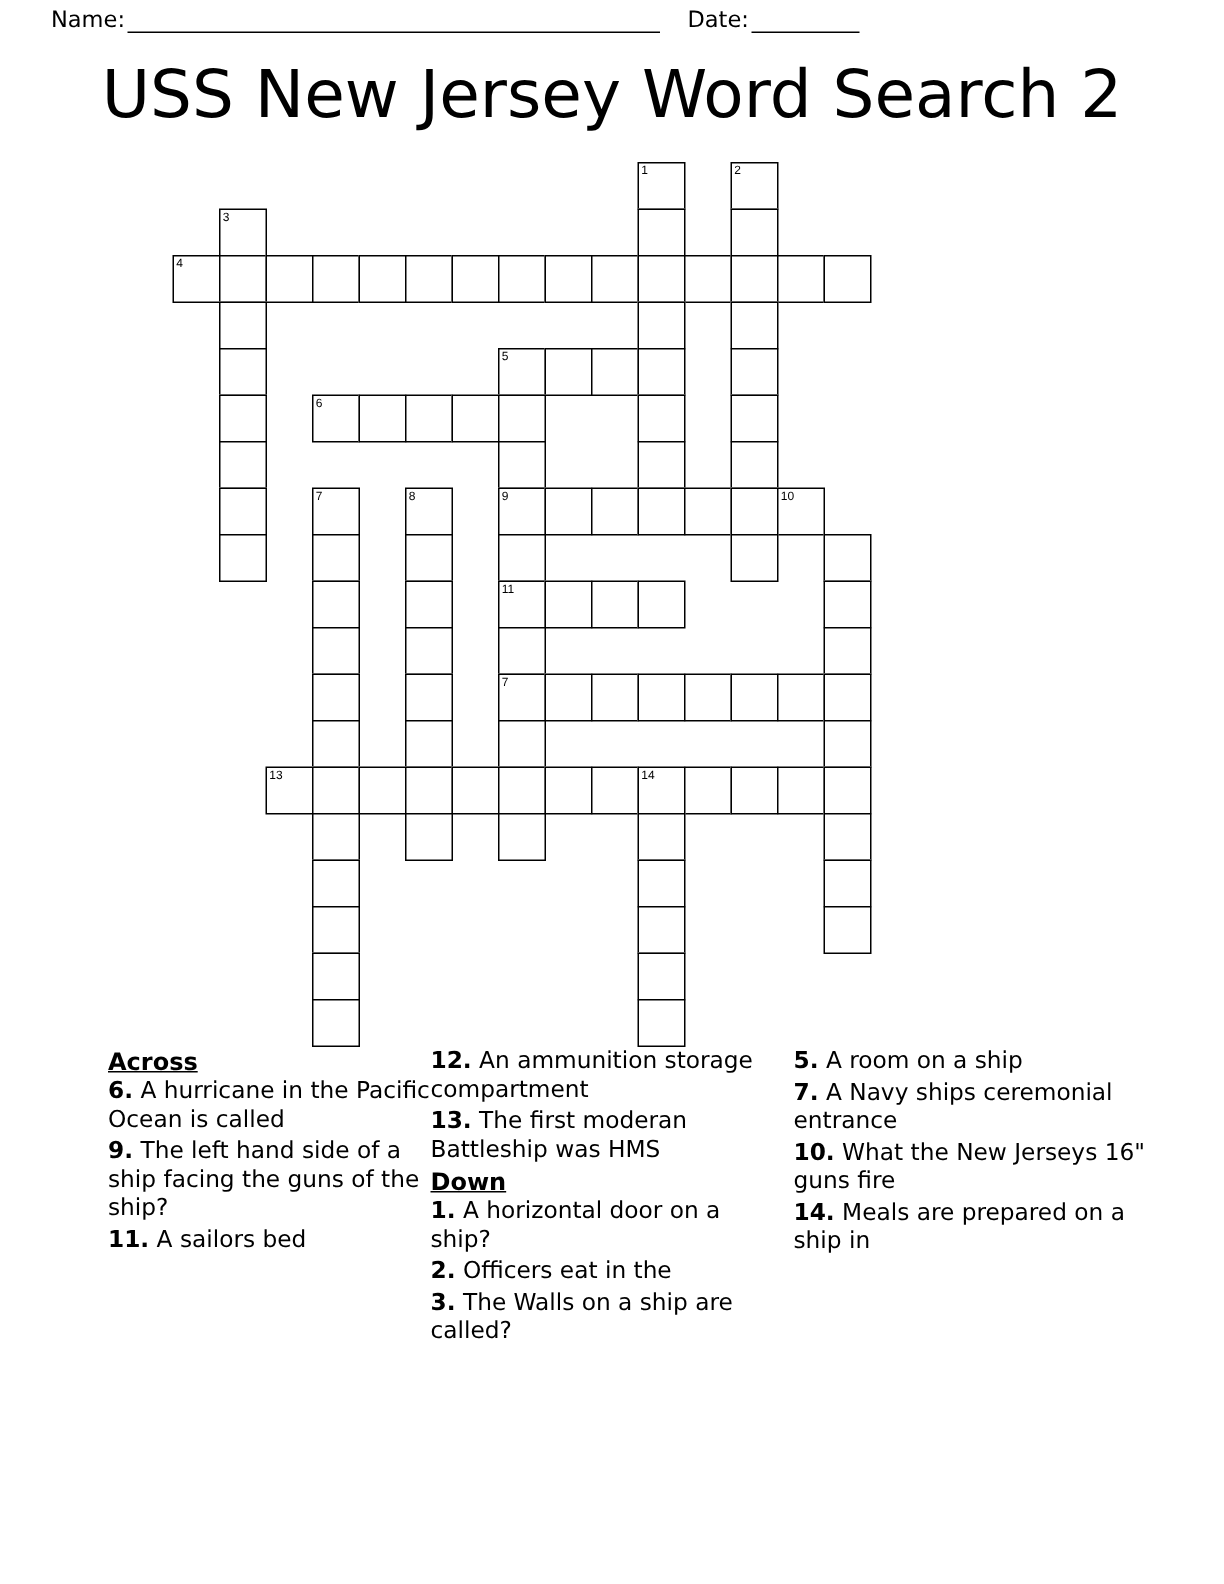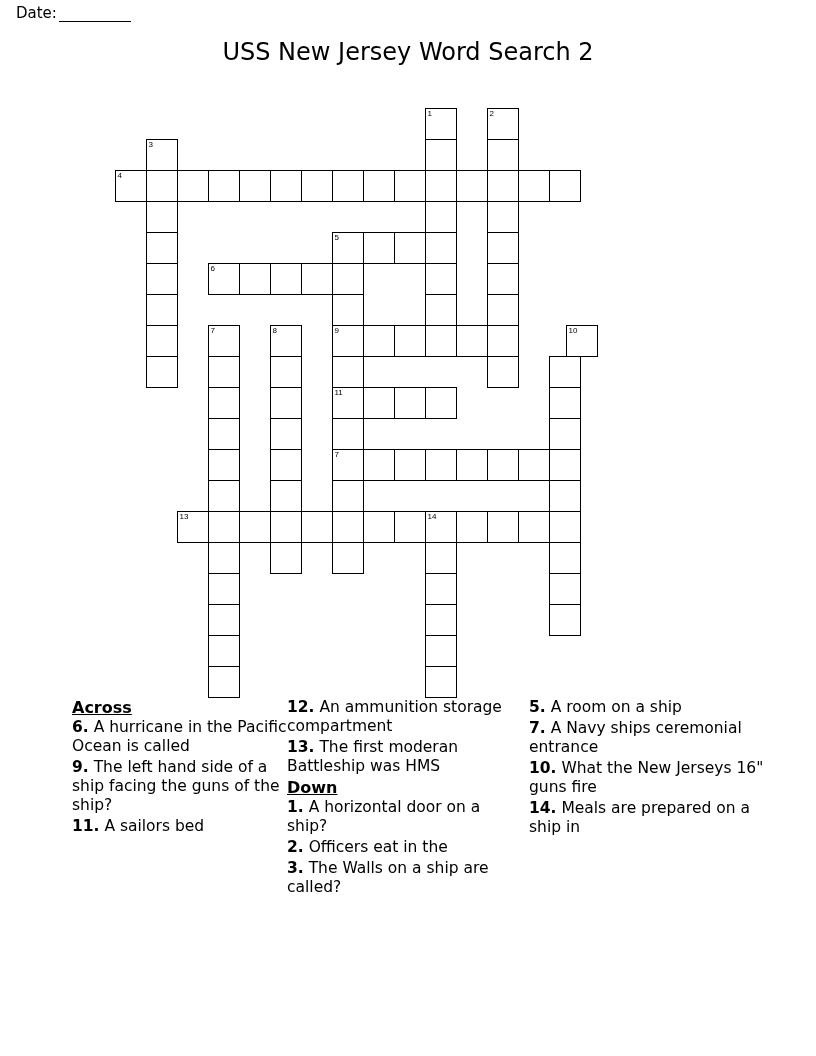--- a/index.html
+++ b/index.html
@@ -38,21 +38,21 @@
   .nd-left { margin-left: 34px; display: flex; align-items: flex-end; }
   .nd-right { margin-left: 16px; display: flex; align-items: flex-end; }
 
   
   .puzzle-title {
     position: absolute;
     top: 38px;
     left: 0;
     width: 816px;
     text-align: center;
-    font-size: 24px;
+    font-size: 44px;
     font-weight: 400;
     letter-spacing: 0px;
   }
 
   
   #grid-area {
     position: absolute;
     left: 0px;
     top: 105px;
     width: 816px;
@@ -101,20 +101,24 @@
   }
   .clue {
     margin: 0 0 2px 0;
   }
   .clue b { font-weight: bold; }
 </style>
 </head>
 <body>
 
 <div class="name-date-row">
+  <span class="nd-left">
+    <span class="nd-label">Name:</span>
+    <span class="nd-rule name-rule"></span>
+  </span>
   <span class="nd-right">
     <span class="nd-label">Date:</span>
     <span class="nd-rule date-rule"></span>
   </span>
 </div>
 
 <div class="puzzle-title">USS New Jersey Word Search 2</div>
 
 <div id="grid-area">
     <div class="cell" style="left: 425px; top: 3px;">
@@ -177,21 +181,21 @@
       <span class="num">8</span>
     </div>
     <div class="cell" style="left: 332px; top: 220px;">
       <span class="num">9</span>
     </div>
     <div class="cell" style="left: 363px; top: 220px;"></div>
     <div class="cell" style="left: 394px; top: 220px;"></div>
     <div class="cell" style="left: 425px; top: 220px;"></div>
     <div class="cell" style="left: 456px; top: 220px;"></div>
     <div class="cell" style="left: 487px; top: 220px;"></div>
-    <div class="cell" style="left: 566px; top: 220px;">
+    <div class="cell" style="left: 518px; top: 220px;">
       <span class="num">10</span>
     </div>
     <div class="cell" style="left: 146px; top: 220px;"></div>
     <div class="cell" style="left: 146px; top: 251px;"></div>
     <div class="cell" style="left: 208px; top: 251px;"></div>
     <div class="cell" style="left: 270px; top: 251px;"></div>
     <div class="cell" style="left: 332px; top: 251px;"></div>
     <div class="cell" style="left: 487px; top: 251px;"></div>
     <div class="cell" style="left: 549px; top: 251px;"></div>
     <div class="cell" style="left: 208px; top: 282px;"></div>

